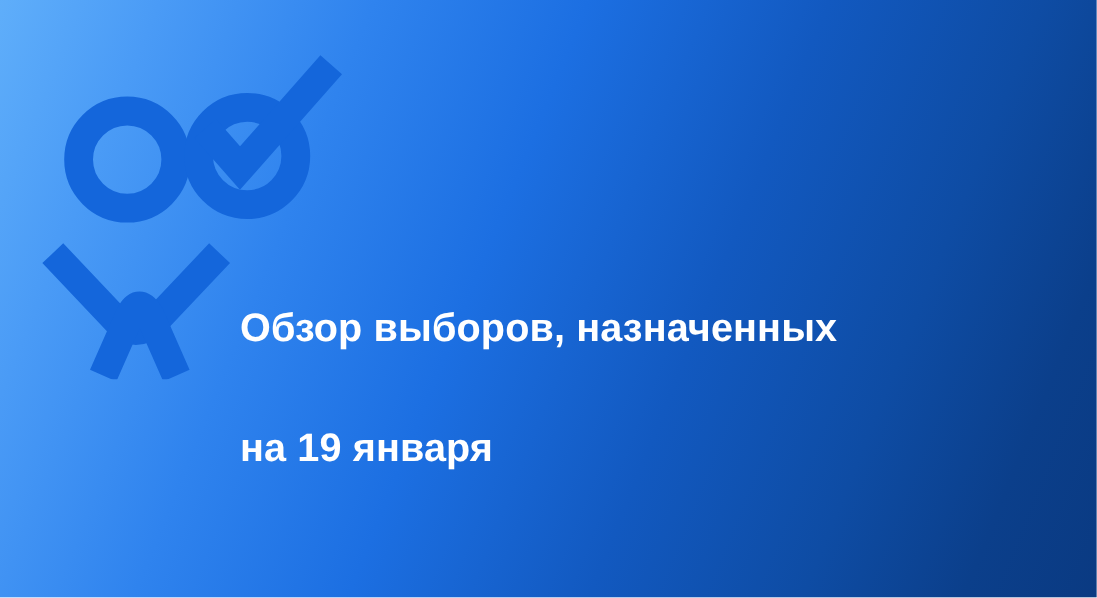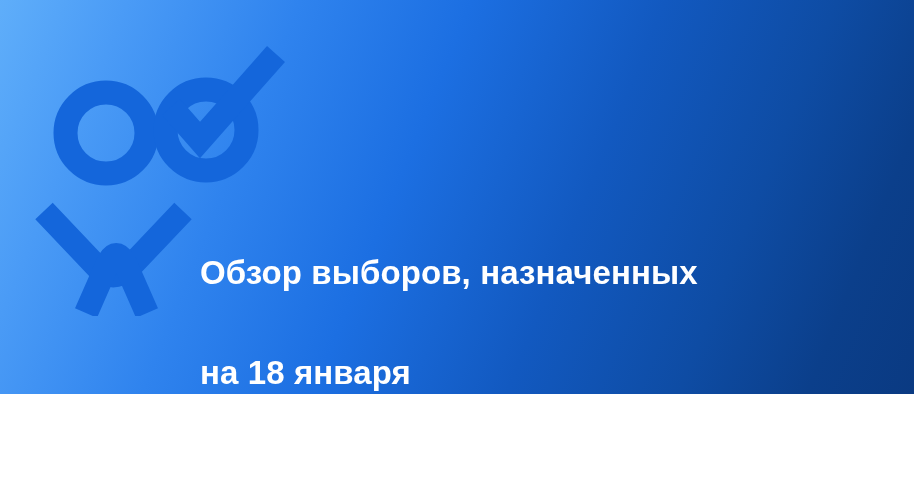--- a/index.html
+++ b/index.html
@@ -5,21 +5,21 @@
 <style>
   html, body {
     margin: 0;
     padding: 0;
     background: #ffffff;
   }
 
   #banner {
     position: relative;
     width: 914px;
-    height: 394px;
+    height: 498px;
     overflow: hidden;
     
     background: linear-gradient(112deg,
         #5FAEFA 0%,
         #4A9BF6 12%,
         #2F83EE 28%,
         #1C6FE2 44%,
         #1259C0 62%,
         #0E4CA4 78%,
         #0B3F8B 90%,
@@ -73,16 +73,16 @@
       <polyline points="141,73 170,106 246,20" stroke-width="24" stroke-linecap="butt" stroke-linejoin="miter" fill="none"></polyline>
 
       <path d="M 14 177 L 69 235 Q 83 248 98 235 L 153 177" stroke-width="24" stroke-linecap="butt" stroke-linejoin="round"></path>
 
       <path d="M 56 279 L 78 229 Q 86 213 95 229 L 117 279" stroke-width="24" stroke-linecap="butt" stroke-linejoin="round"></path>
     </g>
   </svg>
 
   <div id="headline">
     <span class="hl-line">Обзор выборов, назначенных</span>
-    <span class="hl-line">на 18 января</span>
+    <span class="hl-line">на 19 января</span>
   </div>
 
 </div>
 
 </body></html>

